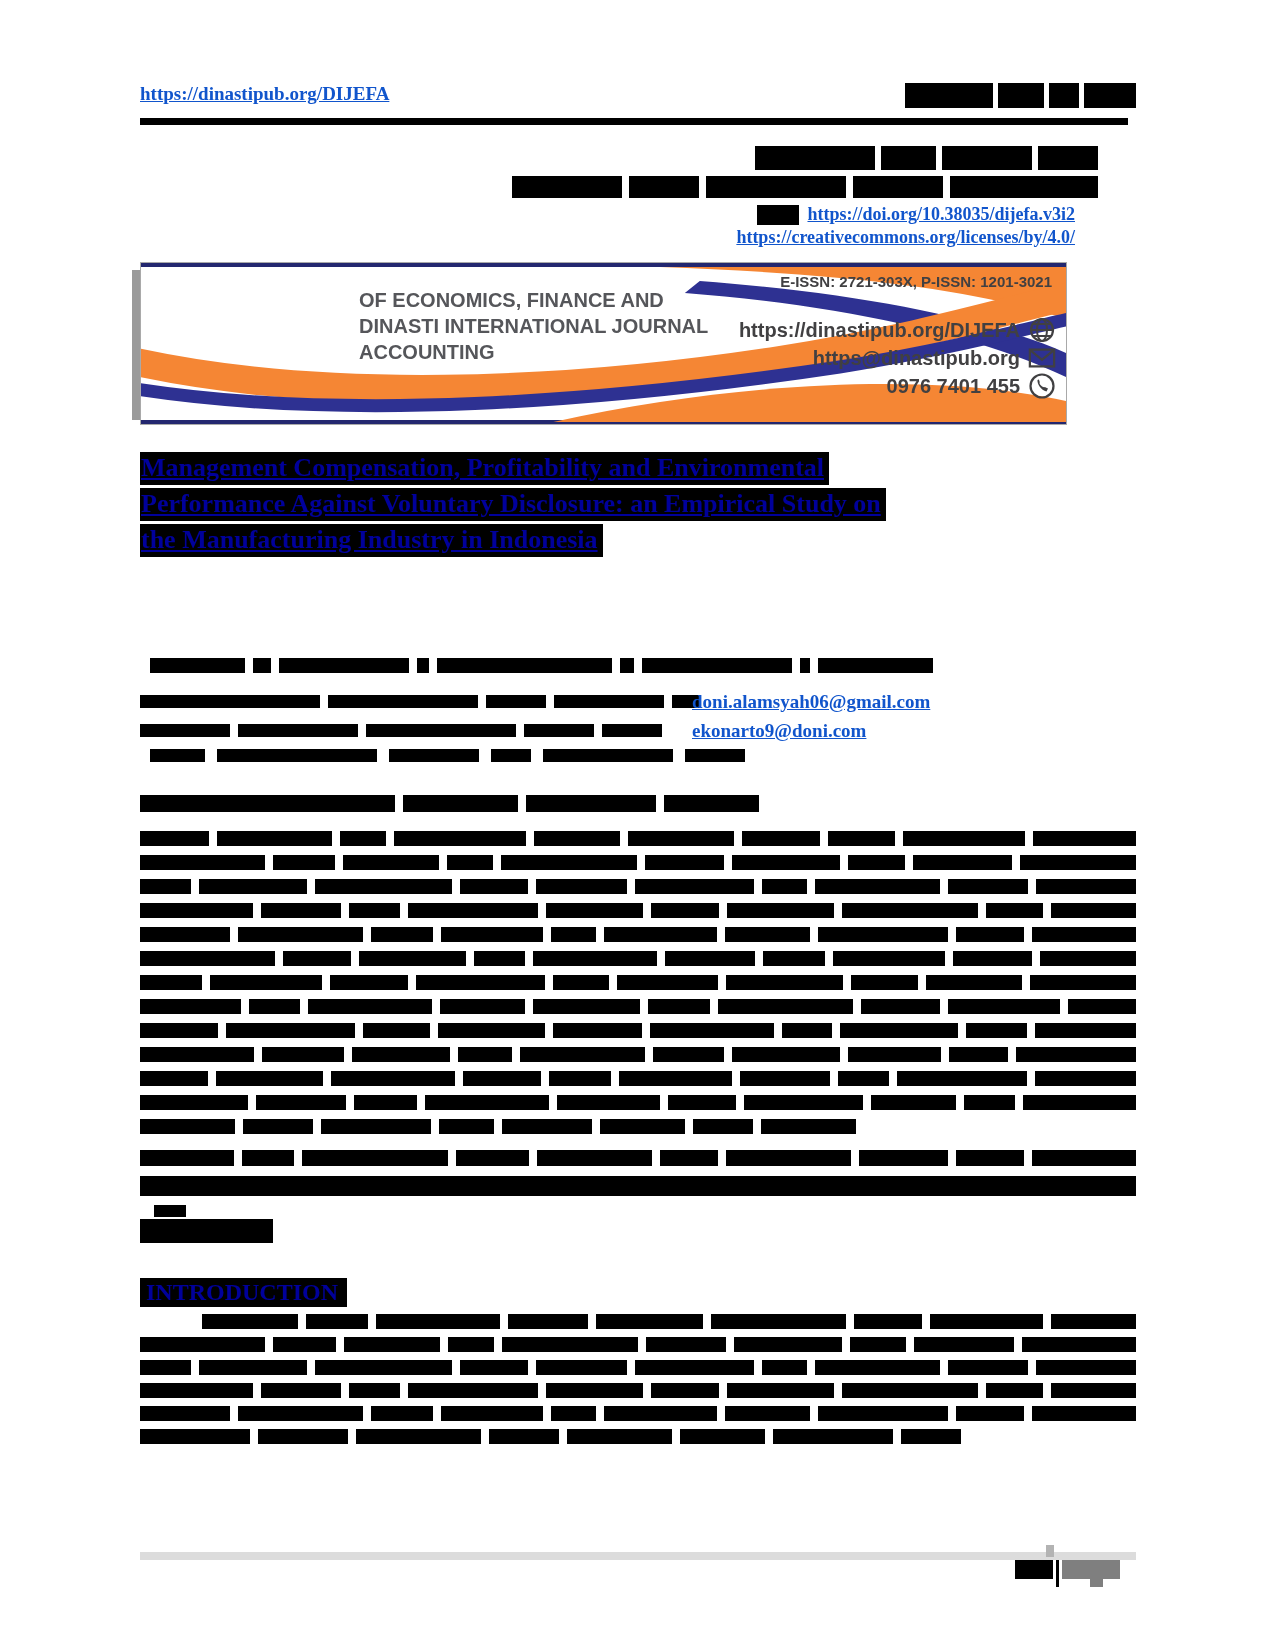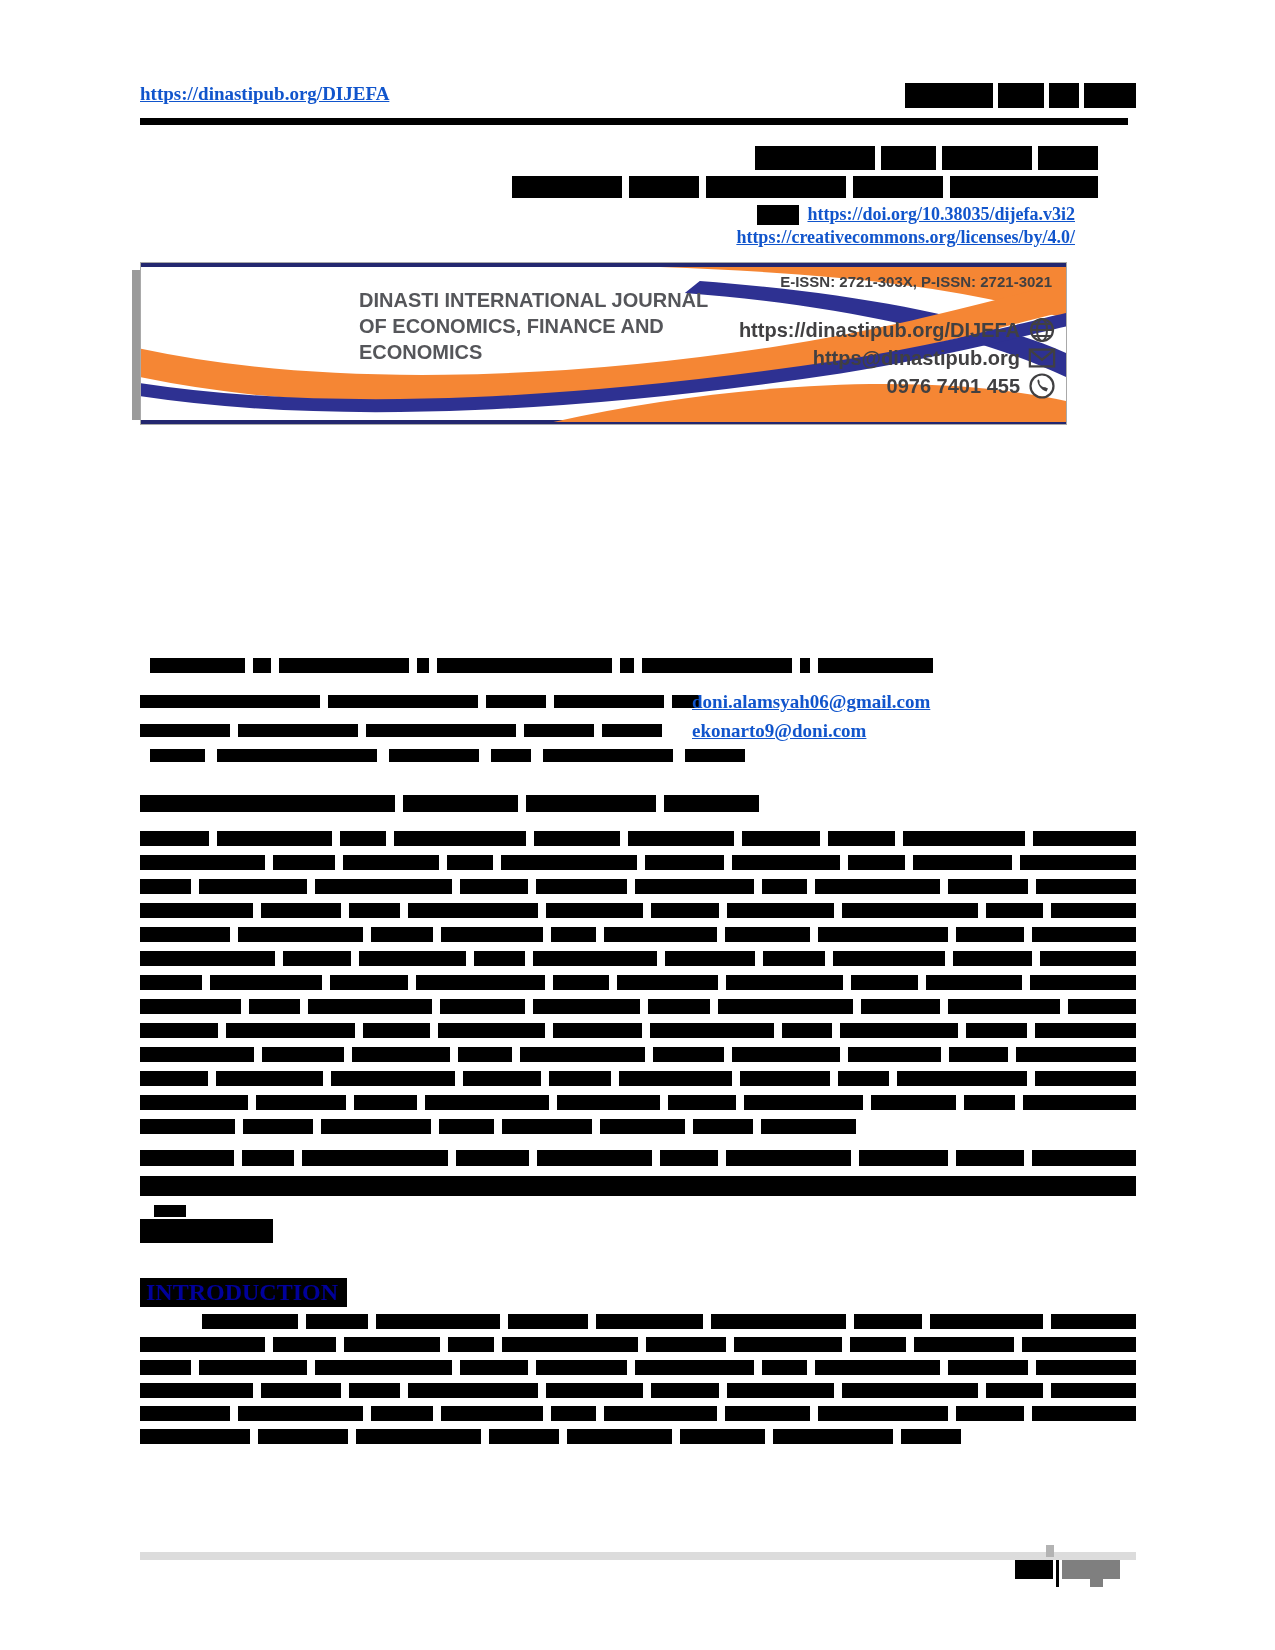--- a/index.html
+++ b/index.html
@@ -121,27 +121,27 @@
     <svg id="banner-svg" viewBox="0 0 927 155" preserveAspectRatio="none">
       <path d="M520,0 L927,0 L927,52 C830,20 690,6 520,0 Z" fill="#F58634"></path>
       <path d="M560,14 C720,26 850,52 927,86 L927,110 C840,68 700,38 545,26 Z" fill="#2E3192"></path>
       <path d="M-5,95 C180,135 420,127 640,93 C780,71 880,40 935,28" stroke="#F58634" stroke-width="28" fill="none"></path>
       <path d="M-5,122 C200,154 460,136 700,100 C820,81 900,58 935,51" stroke="#2E3192" stroke-width="13" fill="none"></path>
       <path d="M400,158 C600,112 800,106 927,134 L927,158 Z" fill="#F58634"></path>
     </svg>
 
 
     <div class="bz" id="dijefa-block">
+      <div class="jname">OF ECONOMICS, FINANCE AND</div>
       <div class="jname">DINASTI INTERNATIONAL JOURNAL</div>
-      <div class="jname">OF ECONOMICS, FINANCE AND</div>
-      <div class="jname">ECONOMICS</div>
+      <div class="jname">ACCOUNTING</div>
     </div>
 
     <div class="bz" id="banner-right">
-      <div id="issn-line">E-ISSN: 2721-303X, P-ISSN: 2721-3021</div>
+      <div id="issn-line">E-ISSN: 2721-303X, P-ISSN: 1201-3021</div>
       <div class="contact-row">
         <span>https://dinastipub.org/DIJEFA</span>
         <svg class="cicon" viewBox="0 0 28 28">
           <circle cx="14" cy="14" r="11" fill="none" stroke="#414042" stroke-width="2.2"></circle>
           <ellipse cx="14" cy="14" rx="5" ry="11" fill="none" stroke="#414042" stroke-width="2"></ellipse>
           <path d="M3 14 H25 M5 8 H23 M5 20 H23" stroke="#414042" stroke-width="2" fill="none"></path>
         </svg>
       </div>
       <div class="contact-row">
         <span>https@dinastipub.org</span>
@@ -153,20 +153,25 @@
       <div class="contact-row">
         <span>0976 7401 455</span>
         <svg class="cicon" viewBox="0 0 28 28">
           <circle cx="14" cy="14" r="11.5" fill="none" stroke="#414042" stroke-width="2.2"></circle>
           <path d="M9.5 8 C9 12 13 18 18.5 19.5 L20 16.5 L16.8 15 C16 15.6 14.5 15 13 13.5 C11.5 12 11.2 10.8 11.8 10.2 L10.9 7.5 Z" fill="#414042"></path>
         </svg>
       </div>
     </div>
   </div>
 
+  <div class="abs" id="title-block">
+    <span class="tl-wrap"><span class="title-line">Management Compensation, Profitability and Environmental</span></span>
+    <span class="tl-wrap"><span class="title-line">Performance Against Voluntary Disclosure: an Empirical Study on</span></span>
+    <span class="tl-wrap"><span class="title-line">the Manufacturing Industry in Indonesia</span></span>
+  </div>
 
   <div class="abs" id="authors">
     <div id="author-names">
         <div class="rl" style="height: 15px; margin-bottom: 0px; gap: 8px;">
           <span class="rs" style="width: 95px;"></span>
           <span class="rs" style="width: 18px;"></span>
           <span class="rs" style="width: 130px;"></span>
           <span class="rs" style="width: 12px;"></span>
           <span class="rs" style="width: 175px;"></span>
           <span class="rs" style="width: 14px;"></span>

